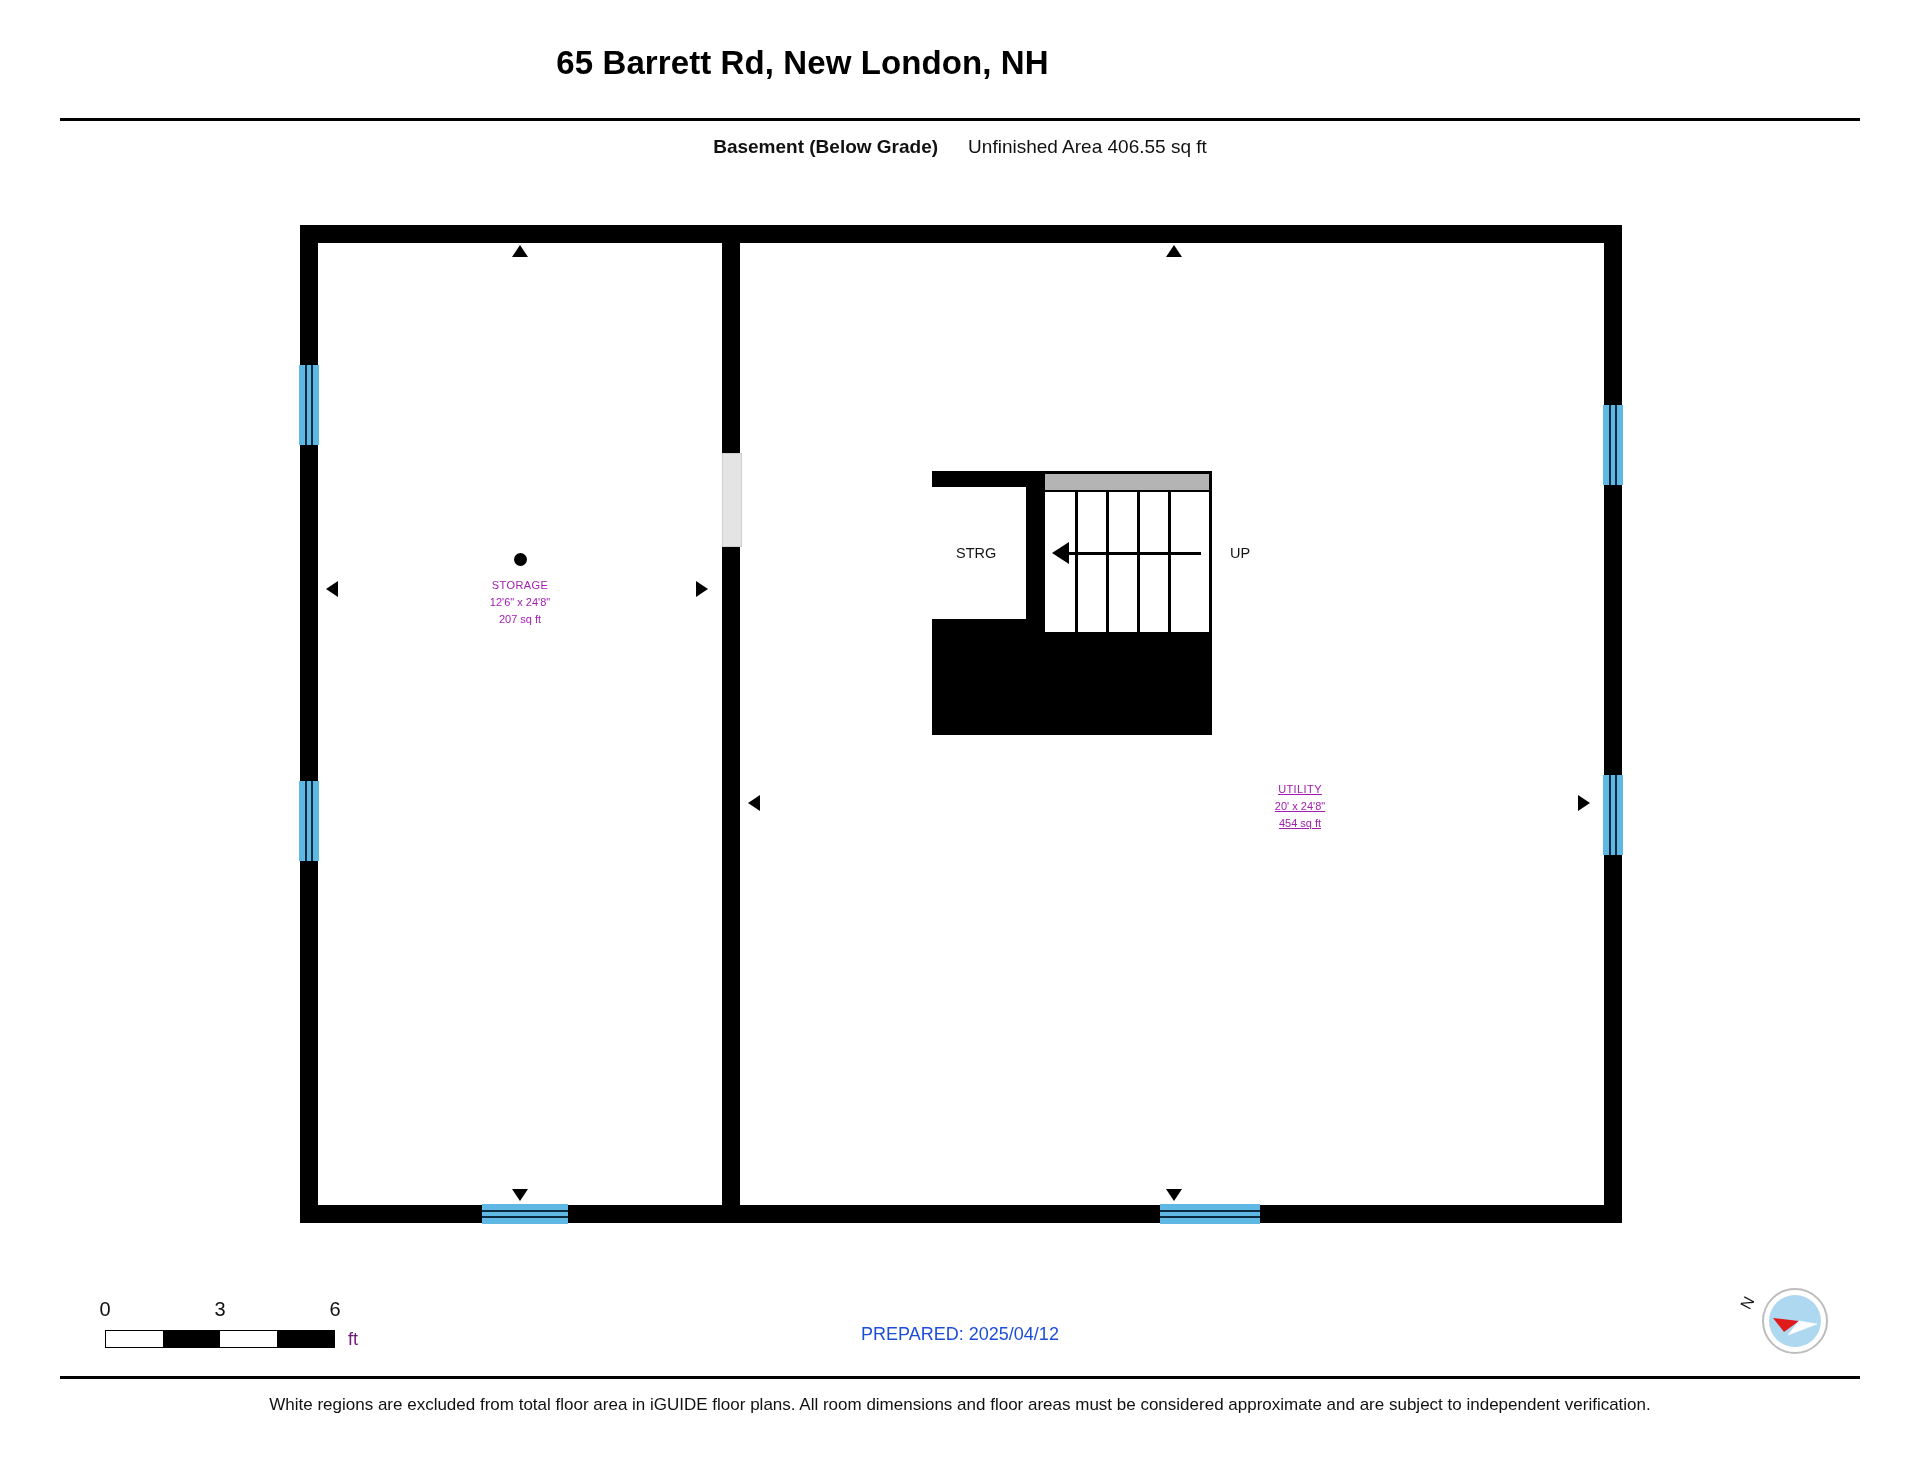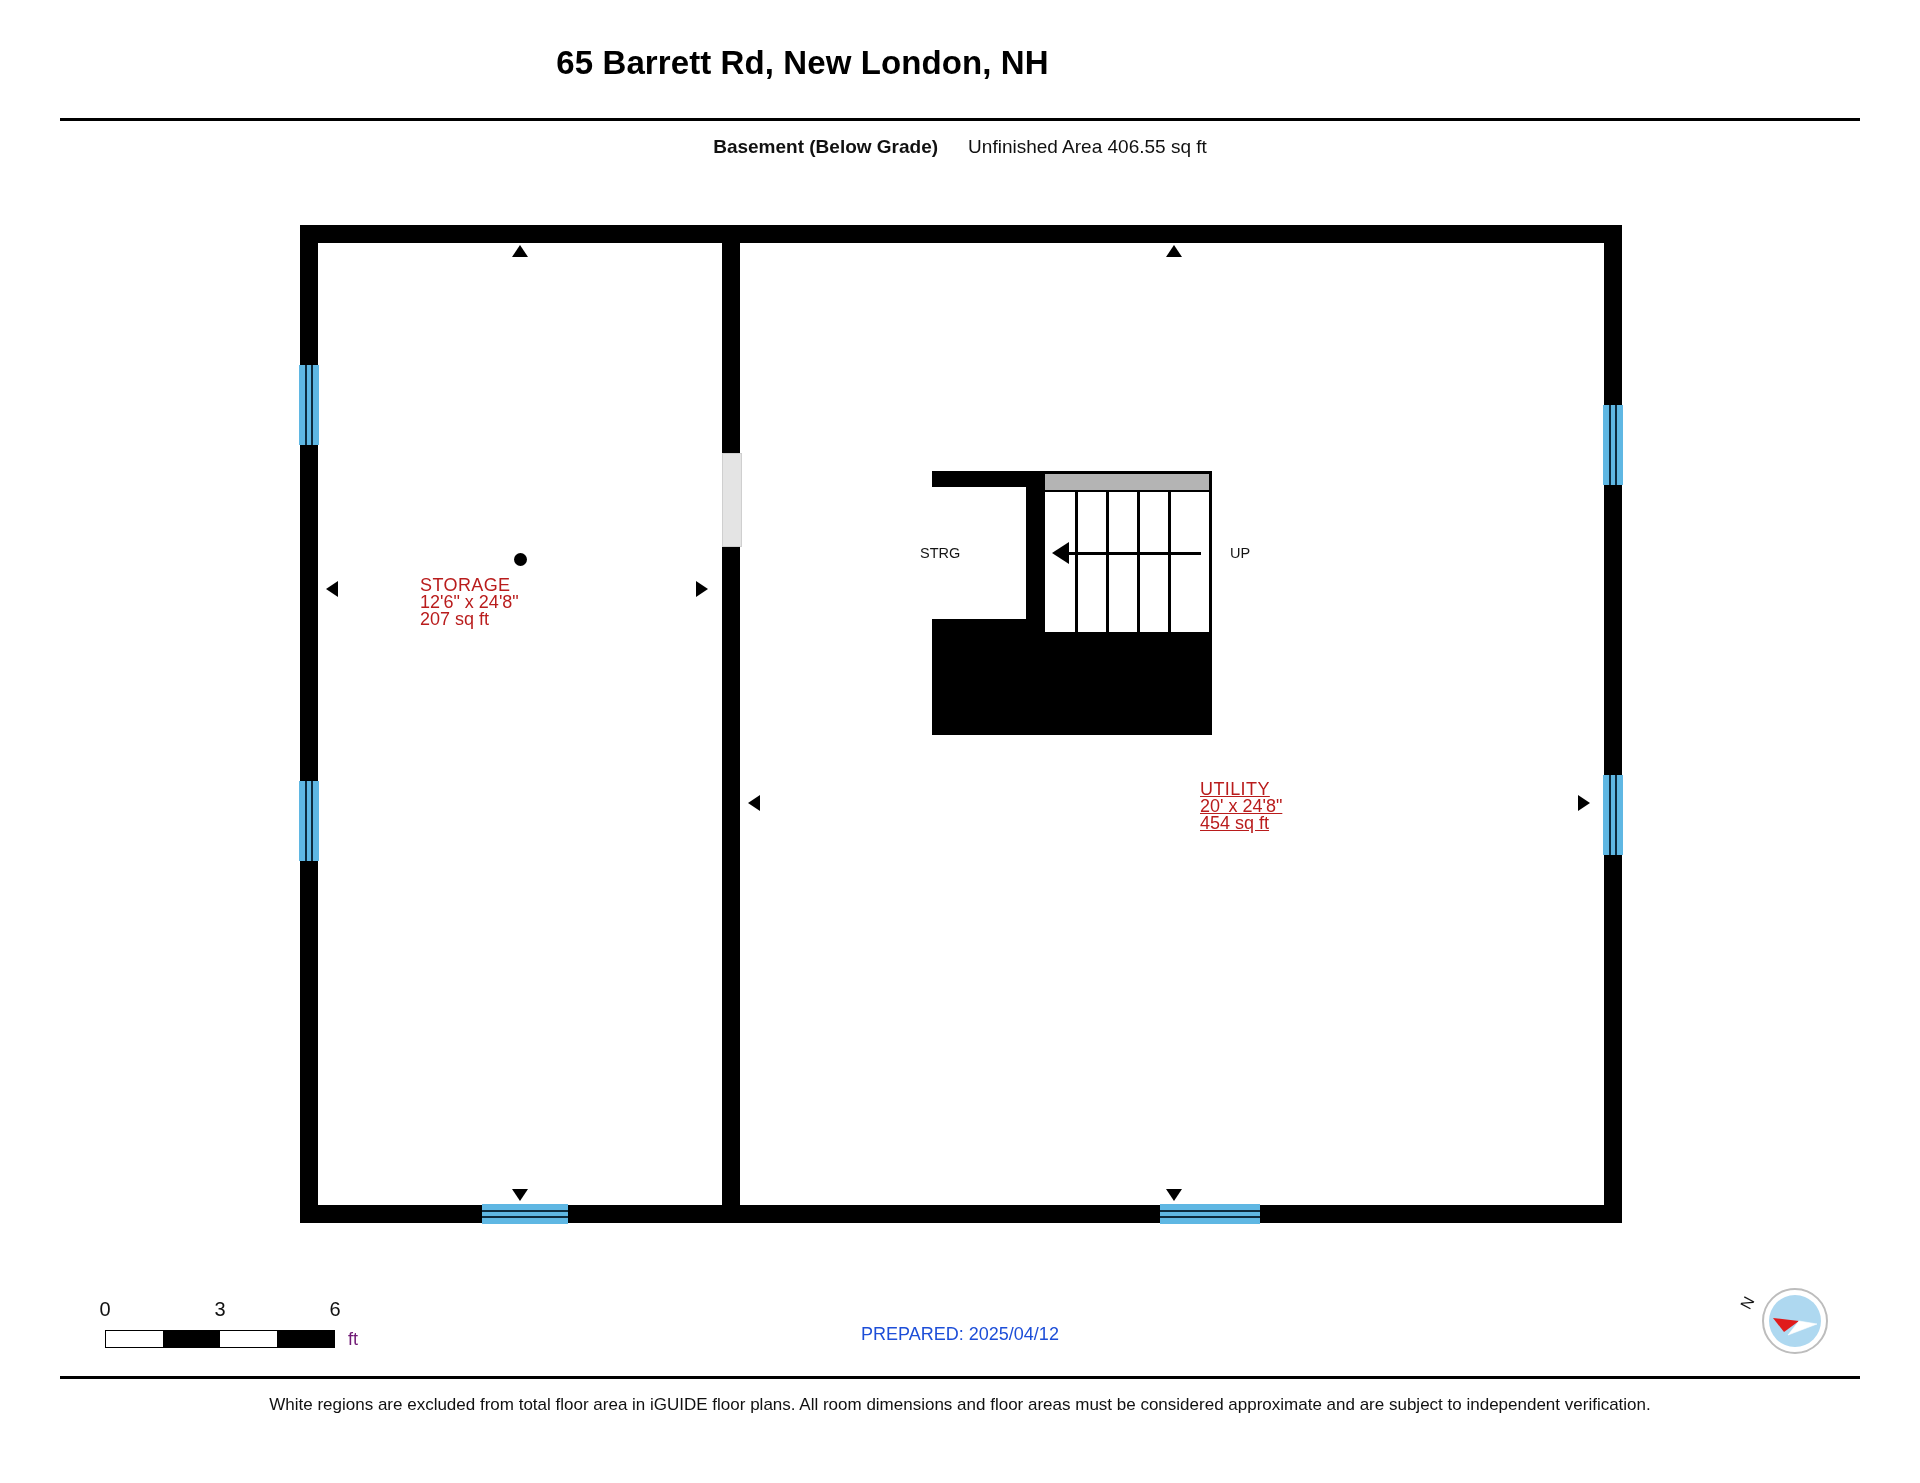--- a/index.html
+++ b/index.html
@@ -42,22 +42,22 @@
     content:"";position:absolute;left:0;right:0;height:2px;background:#0d2b3e;
   }
   .window.horiz:before{top:6px;}
   .window.horiz:after{top:12px;}
 
   
   .opening{position:absolute;background:#e4e4e4;border:1px solid #cfcfcf;}
 
   
   .room-label{
-    position:absolute;text-align:left;font-size:18px;line-height:17px;
-    color:#b91c1c;white-space:nowrap;
+    position:absolute;text-align:center;font-size:11px;line-height:17px;
+    color:#a21caf;white-space:nowrap;
   }
   .room-label .nm{letter-spacing:.4px;}
   .dot{position:absolute;width:13px;height:13px;border-radius:50%;background:#000;}
 
   
   .tick{position:absolute;width:0;height:0;}
   .tick.up{border-left:8px solid transparent;border-right:8px solid transparent;border-bottom:12px solid #000;}
   .tick.down{border-left:8px solid transparent;border-right:8px solid transparent;border-top:12px solid #000;}
   .tick.left{border-top:8px solid transparent;border-bottom:8px solid transparent;border-right:12px solid #000;}
   .tick.right{border-top:8px solid transparent;border-bottom:8px solid transparent;border-left:12px solid #000;}
@@ -145,21 +145,21 @@
   <div class="tick right" style="left:1278px;top:570px;"></div>
   <div class="tick up" style="left:866px;top:20px;"></div>
   <div class="tick down" style="left:866px;top:964px;"></div>
 
   <div class="wall" style="left:632px;top:246px;width:110px;height:16px;"></div>
 
   <div class="wall" style="left:726px;top:246px;width:16px;height:164px;"></div>
 
   <div class="wall" style="left:632px;top:394px;width:280px;height:16px;"></div>
 
-  <div class="mini-label" style="left:620px;top:320px;">STRG</div>
+  <div class="mini-label" style="left:656px;top:320px;">STRG</div>
 
   <div id="stairs" style="left:742px;top:246px;width:170px;height:164px;">
     <div class="tread" style="left:30px;"></div>
     <div class="tread" style="left:61px;"></div>
     <div class="tread" style="left:92px;"></div>
     <div class="tread" style="left:123px;"></div>
   </div>
   <div id="stairs-head" style="left:745px;top:249px;width:164px;height:16px;"></div>
   <div id="stair-arrow-line" style="left:765px;top:327px;width:136px;"></div>
   <div id="stair-arrow-head" style="left:752px;top:317px;"></div>

